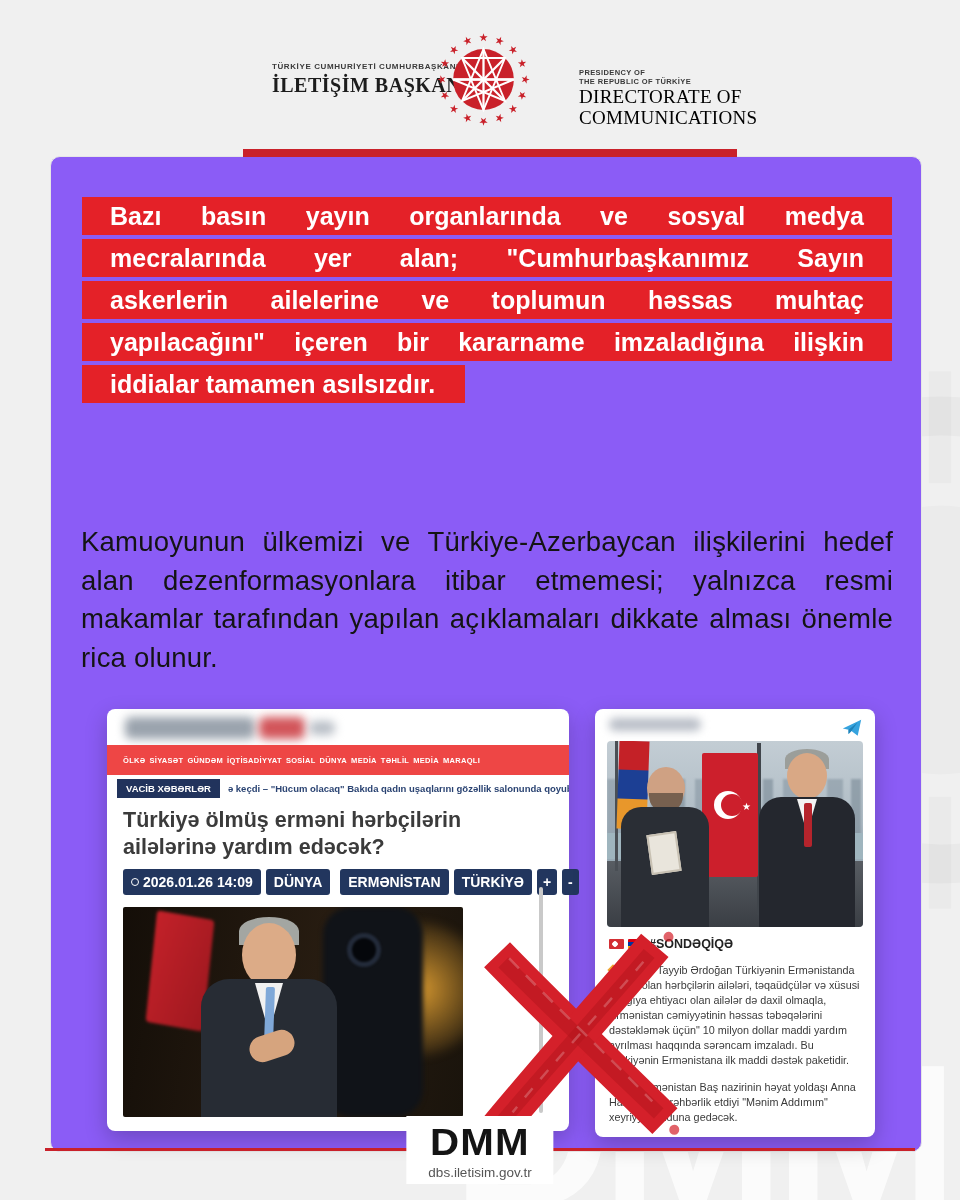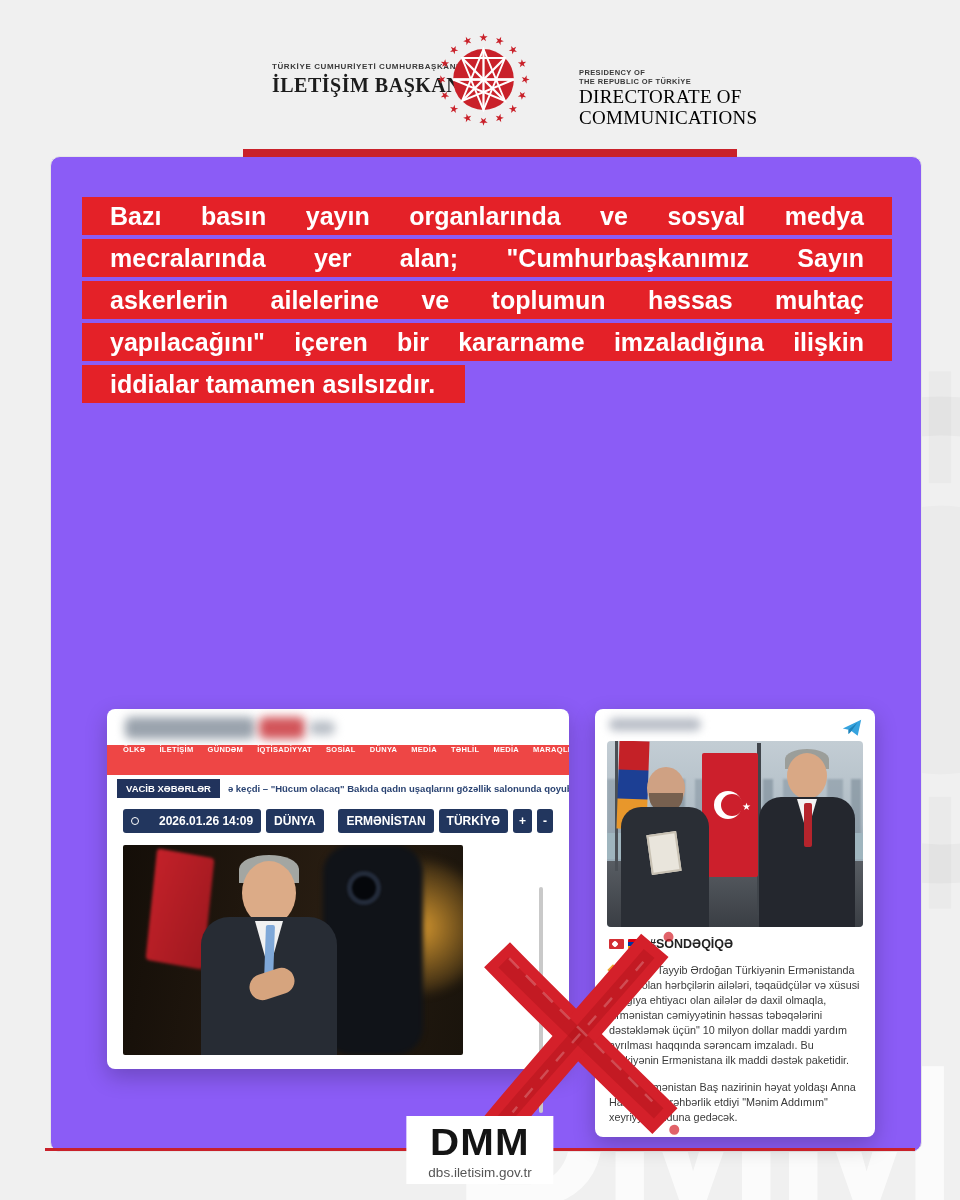--- a/index.html
+++ b/index.html
@@ -39,29 +39,29 @@
           color:#141414; text-align:justify; text-align-last:left; letter-spacing:0.2px; }
 
   
   .shot { position:absolute; background:#ffffff; border-radius:8px; box-shadow:0 8px 22px rgba(0,0,0,0.22); }
   .news { left:56px; top:552px; width:462px; }
   .tg   { left:544px; top:552px; width:280px; padding-bottom:12px; }
 
   
   .news-logo-row { position:relative; height:36px; border-radius:8px 8px 0 0; overflow:hidden; }
   .blob { position:absolute; filter:blur(5px); border-radius:6px; }
-  .news-nav { height:30px; background:#ee4645; display:flex; gap:14px; padding:0 16px; overflow:hidden; }
+  .news-nav { height:30px; background:#ee4645; display:flex; align-items:center; gap:4px; padding:0 16px; overflow:hidden; }
   .news-nav span { color:#fff; font-size:7.5px; font-weight:bold; letter-spacing:0.3px; white-space:nowrap; }
   .ticker { height:26px; display:flex; align-items:center; gap:8px; padding:0 10px; overflow:hidden; }
   .ticker .badge { background:#21335c; color:#fff; font-size:9.5px; font-weight:bold; padding:4px 9px; white-space:nowrap; }
   .ticker .t-text { color:#2a4372; font-size:9.5px; font-weight:bold; white-space:nowrap; }
   .headline { margin:6px 16px 0; font-size:21.5px; line-height:27px; font-weight:600; color:#3b3b3b; width:424px; }
   .meta { margin:8px 16px 0; display:flex; gap:5px; align-items:center; }
-  .pill { background:#22365e; color:#fff; font-size:12px; font-weight:bold; padding:5px 8px; border-radius:3px;
-          display:flex; align-items:center; gap:20px; white-space:nowrap; }
+  .pill { background:#22365e; color:#fff; font-size:14px; font-weight:bold; padding:5px 8px; border-radius:3px;
+          display:flex; align-items:center; gap:4px; white-space:nowrap; }
   .pill.sq { padding:5px 6px; }
   .pill .clock { width:8px; height:8px; border:1.3px solid #fff; border-radius:50%; display:inline-block; }
   .gap8 { width:14px; }
   .news-photo { position:relative; margin:12px 0 14px 16px; width:340px; height:210px; overflow:hidden; border-radius:2px;
                 background:linear-gradient(100deg,#140e08 0%,#271c11 55%,#1a140c 100%); }
   .scrollbar { position:absolute; left:432px; top:178px; width:4px; height:226px; background:#c9c9c9; border-radius:2px; }
 
   
   .np-flag { position:absolute; left:28px; top:8px; width:58px; height:112px; background:linear-gradient(105deg,#c32129,#9e181f);
              transform:rotate(6deg) skewY(4deg); filter:blur(1.5px); border-radius:4px; }
@@ -194,43 +194,45 @@
   <div class="card">
 
     <div class="strips">
       <div class="strip">Bazı basın yayın organlarında ve sosyal medya</div>
       <div class="strip">mecralarında yer alan; "Cumhurbaşkanımız Sayın</div>
       <div class="strip">askerlerin ailelerine ve toplumun həssas muhtaç</div>
       <div class="strip">yapılacağını" içeren bir kararname imzaladığına ilişkin</div>
       <div class="strip last">iddialar tamamen asılsızdır.</div>
     </div>
 
+    <div class="para">Kamuoyunun ülkemizi ve Türkiye-Azerbaycan ilişkilerini hedef alan dezenformasyonlara itibar etmemesi; yalnızca resmi makamlar tarafından yapılan açıklamaları dikkate alması önemle rica olunur.</div>
 
     <div class="shot news">
       <div class="news-logo-row">
         <div class="blob" style="left:18px; top:8px; width:130px; height:22px; background:#9aa3ad;"></div>
         <div class="blob" style="left:152px; top:8px; width:46px; height:22px; background:#d2555a;"></div>
         <div class="blob" style="left:202px; top:12px; width:26px; height:14px; background:#b8bec6;"></div>
       </div>
       <div class="news-nav">
         <span>ÖLKƏ</span>
-        <span>İLETİŞİM</span>
+        <span>SİYASƏT</span>
         <span>GÜNDƏM</span>
         <span>İQTİSADİYYAT</span>
         <span>SOSİAL</span>
         <span>DÜNYA</span>
         <span>MEDİA</span>
         <span>TƏHLİL</span>
         <span>MEDİA</span>
         <span>MARAQLI</span>
       </div>
       <div class="ticker">
         <span class="badge">VACİB XƏBƏRLƏR</span>
         <span class="t-text">ə keçdi – "Hücum olacaq"    Bakıda qadın uşaqlarını gözəllik salonunda qoyub qaç</span>
       </div>
+      <div class="headline">Türkiyə ölmüş erməni hərbçilərin ailələrinə yardım edəcək?</div>
       <div class="meta">
         <span class="pill">
             <span class="clock"></span>
             <span>2026.01.26 14:09</span>
           </span>
         <span class="pill">DÜNYA</span>
         <span class="gap8"></span>
         <span class="pill">ERMƏNİSTAN</span>
         <span class="pill">TÜRKİYƏ</span>
         <span class="pill sq">+</span>

